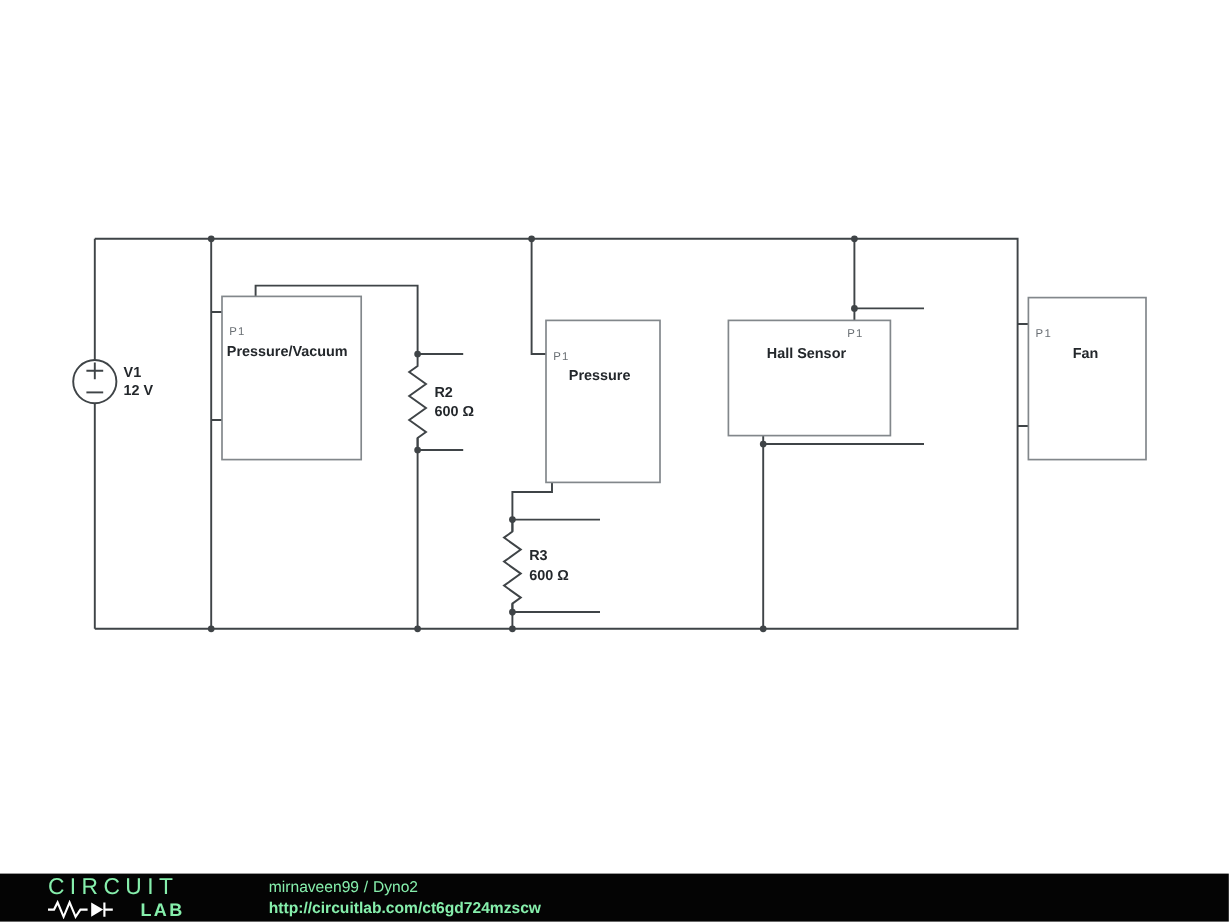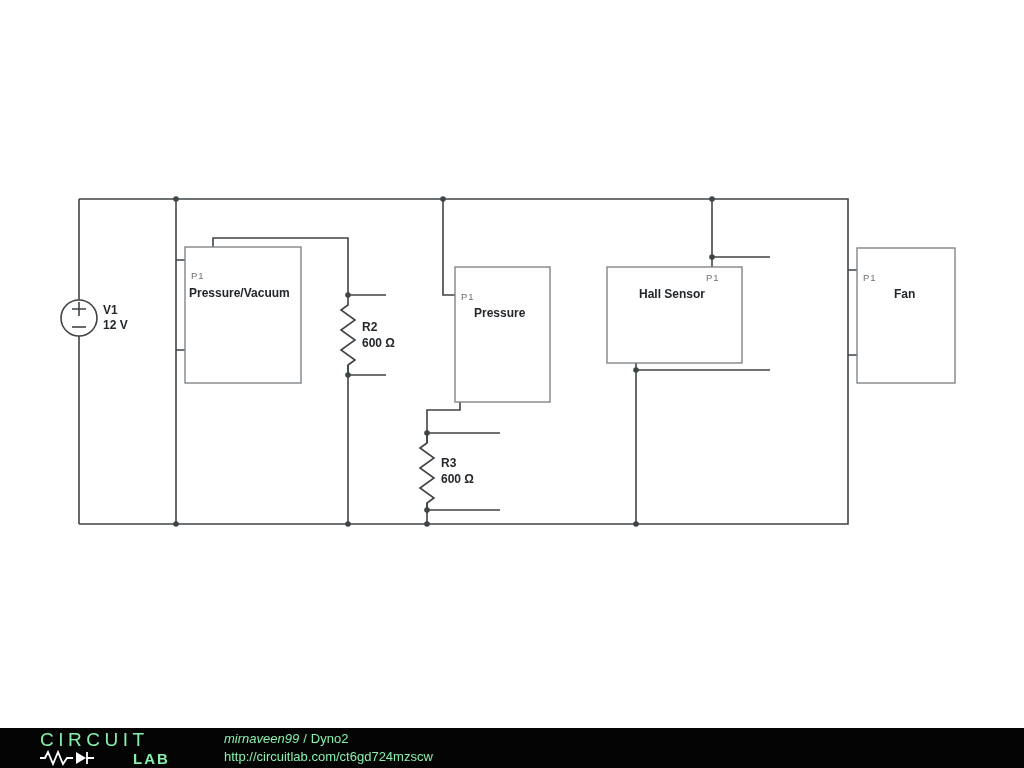--- a/index.html
+++ b/index.html
@@ -16,27 +16,27 @@
   .boxline{stroke:#82878b;stroke-width:1.4;fill:#ffffff;}
   .dot{fill:#3f4447;}
 
   .footer{
     position:absolute;left:0;bottom:0;width:1024px;height:40px;
     background:#040404;color:#86efac;
     display:flex;align-items:center;
   }
   .logo{margin-left:40px;width:150px;display:flex;flex-direction:column;justify-content:center;}
   .logo-line1{font-size:19px;letter-spacing:4.5px;line-height:1.0;font-weight:400;}
-  .logo-line2{display:flex;align-items:center;gap:21px;margin-top:1px;}
+  .logo-line2{display:flex;align-items:center;gap:5px;margin-top:1px;}
   .logo-lab{font-size:15px;font-weight:bold;letter-spacing:2px;line-height:1.0;}
   .meta{margin-left:34px;font-size:13px;line-height:1.4;}
-  .author{font-style:italic;}
+  .author{}
   .sep{margin:0 4px;}
   .ctitle{font-weight:normal;}
-  .url{font-weight:normal;}
+  .url{font-weight:bold;}
 </style>
 </head>
 <body>
 
 <div class="schematic">
 <svg width="1024" height="728" viewBox="0 0 1024 728" xmlns="http://www.w3.org/2000/svg">
 
   <g>
     <path class="wire" d="M79,199 H848 V524 H79"></path>
     <path class="wire" d="M79,199 V300 M79,336 V524"></path>

